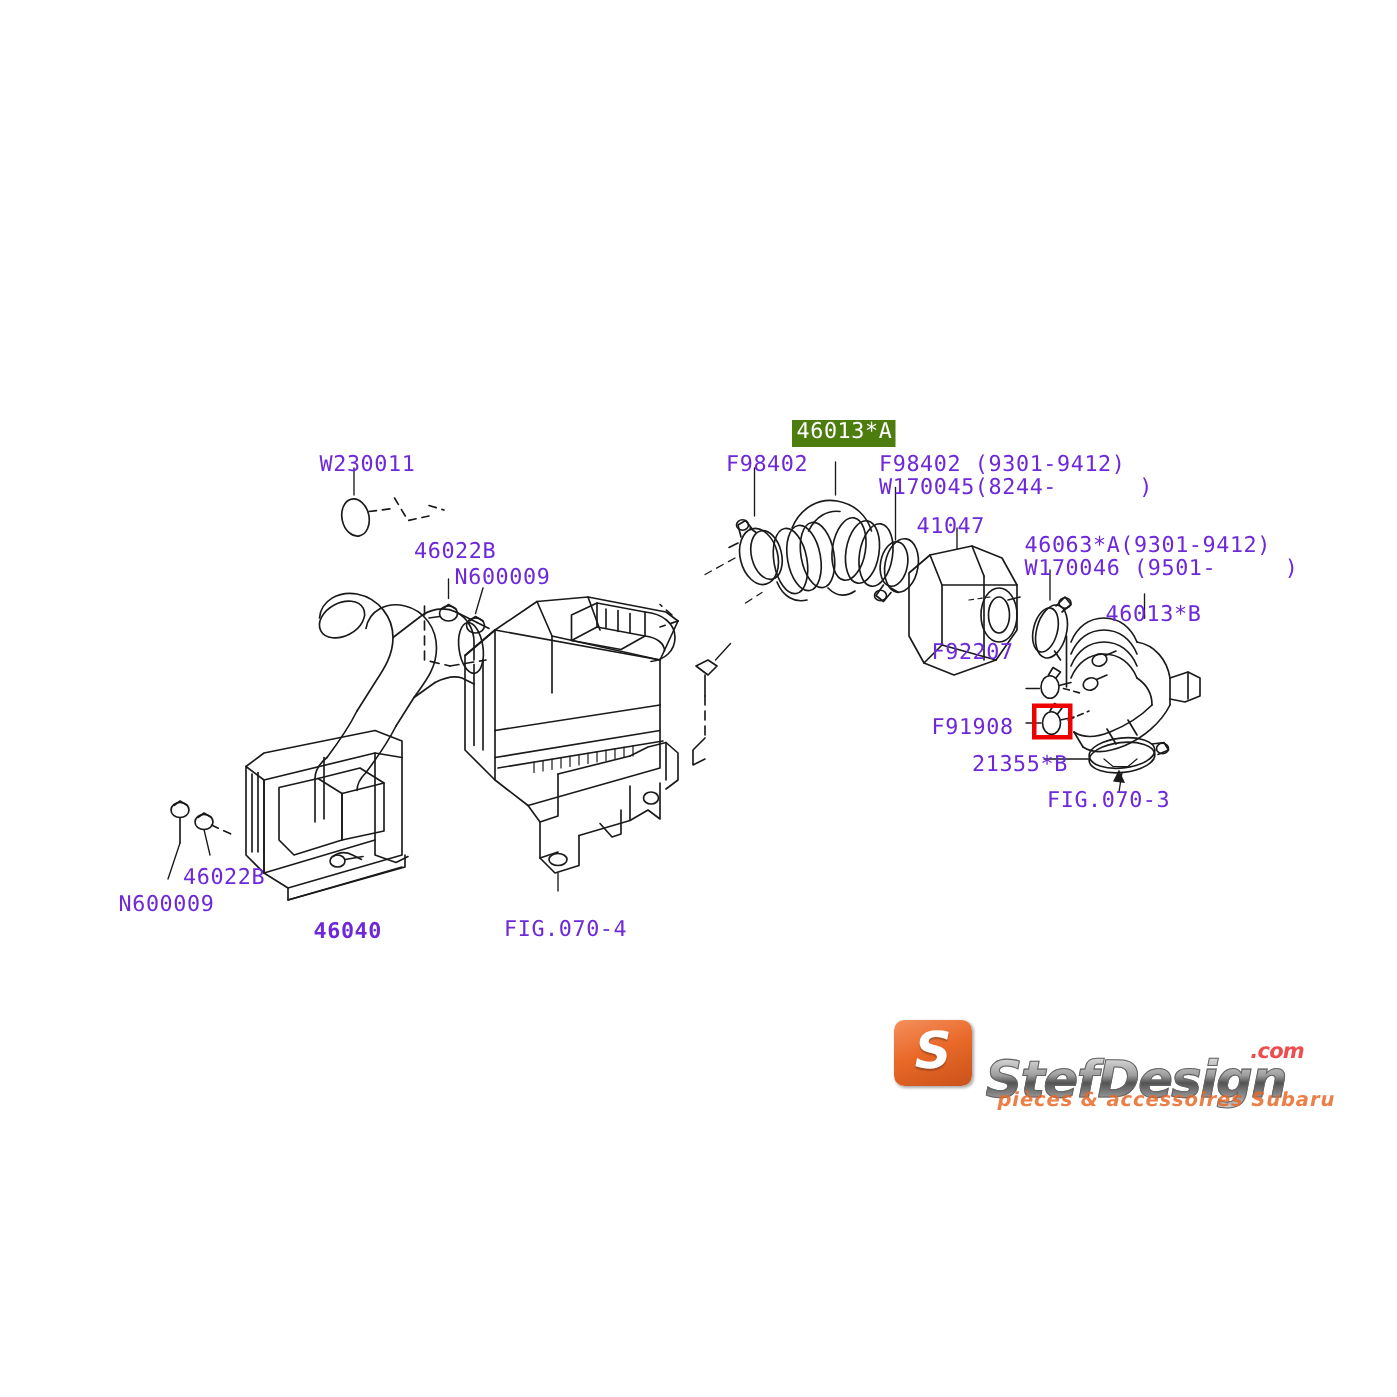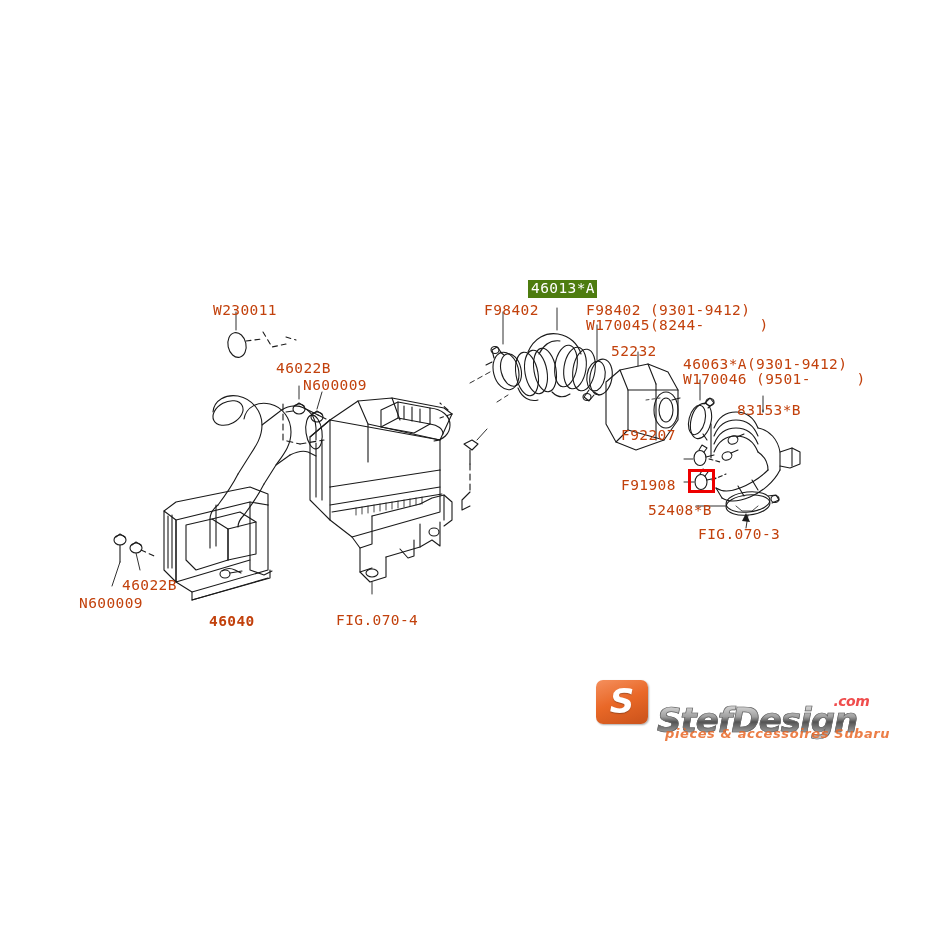--- a/index.html
+++ b/index.html
@@ -20,21 +20,21 @@
     left: 0;
     top: 0;
     width: 931px;
     height: 931px;
   }
   .lbl {
     position: absolute;
     font-family: "DejaVu Sans Mono", "Liberation Mono", monospace;
     font-size: 14.5px;
     letter-spacing: 0.4px;
-    color: #c2410c;
+    color: #6d28d9;
     white-space: pre;
     line-height: 15px;
     user-select: none;
   }
   .lbl.sel {
     background: #4d7c0f;
     color: #ffffff;
     padding: 1px 2px 2px 3px;
   }
   .circ-b {
@@ -399,27 +399,27 @@
 
   <div id="red-highlight" style="left:688px; top:469px; width:27px; height:24px;"></div>
 
   <div class="lbl" style="left:213px; top:303px;">W230011</div>
   <div class="lbl" style="left:276px; top:361px;">46022B</div>
   <div class="lbl" style="left:303px; top:378px;">N600009</div>
   <div class="lbl" style="left:484px; top:303px;">F98402</div>
   <div class="lbl sel" style="left:528px; top:280px;">46013*A</div>
   <div class="lbl" style="left:586px; top:303px;">F98402 (9301-9412)</div>
   <div class="lbl" style="left:586px; top:318px;">W170045(8244-      )</div>
-  <div class="lbl" style="left:611px; top:344px;">52232</div>
+  <div class="lbl" style="left:611px; top:344px;">41047</div>
   <div class="lbl" style="left:683px; top:357px;">46063*A(9301-9412)</div>
   <div class="lbl" style="left:683px; top:372px;">W170046 (9501-     )</div>
-  <div class="lbl" style="left:737px; top:403px;">83153*B</div>
+  <div class="lbl" style="left:737px; top:403px;">46013*B</div>
   <div class="lbl" style="left:621px; top:428px;">F92207</div>
   <div class="lbl" style="left:621px; top:478px;">F91908</div>
-  <div class="lbl" style="left:648px; top:503px;">52408*B</div>
+  <div class="lbl" style="left:648px; top:503px;">21355*B</div>
   <div class="lbl" style="left:698px; top:527px;">FIG.070-3</div>
 
 
   <div class="lbl" style="left:122px; top:578px;">46022B</div>
   <div class="lbl" style="left:79px; top:596px;">N600009</div>
   <div class="lbl" style="left:209px; top:614px;font-weight:bold;">46040</div>
   <div class="lbl" style="left:336px; top:613px;">FIG.070-4</div>
 
   <div id="watermark" style="left:596px; top:664px;">
     <div id="wm-badge"></div>

